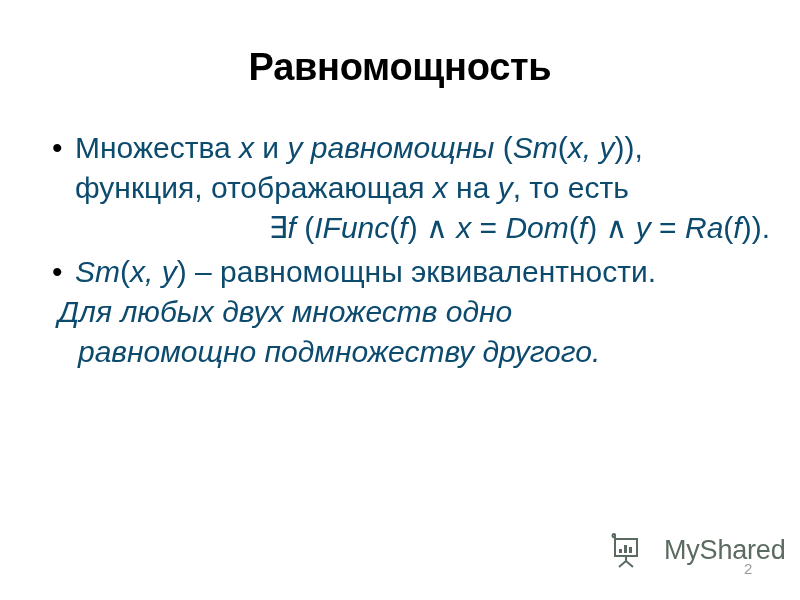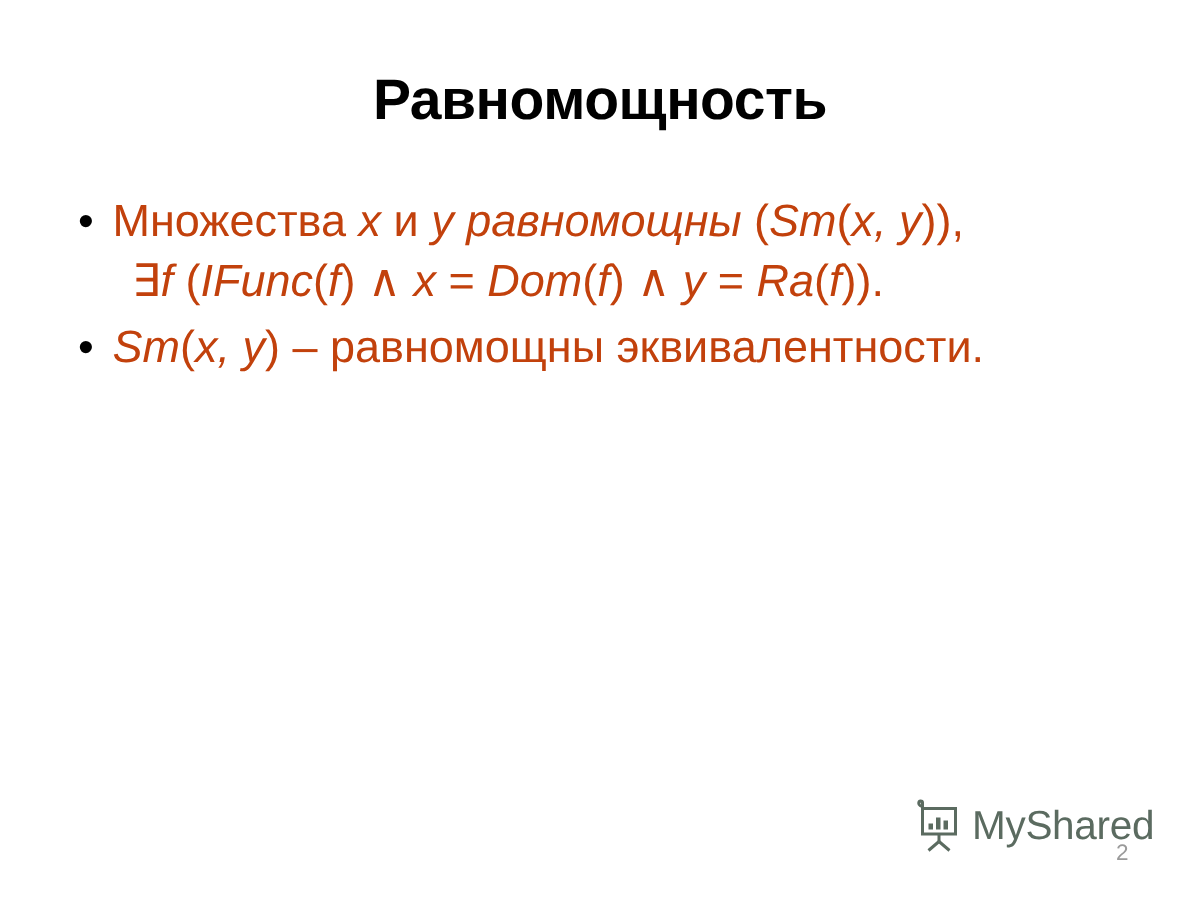--- a/index.html
+++ b/index.html
@@ -57,26 +57,27 @@
     position: absolute;
     left: 12px;
     top: 0;
     font-size: 30px;
     line-height: 40px;
   }
 
   .para-line {
     font-size: 30px;
     line-height: 40px;
-    color: #c2410c;
+    color: #0c4a6e;
   }
 
   .indent-formula {
     display: block;
     padding-left: 13px;
+    text-align: right;
   }
 
   .plain-para {
     padding-left: 18px;
   }
   .plain-para .line-2 {
     display: block;
     padding-left: 20px;
   }
 
@@ -88,21 +89,21 @@
     height: 4px;
   }
 
   
   .watermark {
     position: absolute;
     left: 606px;
     top: 530px;
     display: flex;
     align-items: center;
-    gap: 2px;
+    gap: 18px;
     color: #5b6b60;
   }
   .watermark-icon {
     width: 40px;
     height: 40px;
     display: block;
   }
   .watermark-text {
     font-size: 27px;
     line-height: 1;
@@ -128,31 +129,36 @@
   <div class="slide-title">Равномощность</div>
 
   <div class="body-block">
 
     <div class="bullet-item">
       <span class="bullet-dot">•</span>
 
       <div class="para-line"><span>Множества </span><i>x</i><span> и </span><i>y</i><span> </span><i>равномощны</i><span> (</span><i>Sm</i><span>(</span><i>x, y</i><span>)),</span></div>
 
 
+      <div class="para-line"><span>функция, отображающая </span><i>x</i><span> на </span><i>y</i><span>, то есть</span></div>
 
       <div class="para-line indent-formula"><i>∃f</i><span> (</span><i>IFunc</i><span>(</span><i>f</i><span>) ∧ </span><i>x</i><span> = </span><i>Dom</i><span>(</span><i>f</i><span>) ∧ </span><i>y</i><span> = </span><i>Ra</i><span>(</span><i>f</i><span>)).</span></div>
     </div>
 
     <div class="spacer-gap"></div>
 
     <div class="bullet-item">
       <span class="bullet-dot">•</span>
       <div class="para-line"><i>Sm</i><span>(</span><i>x, y</i><span>) – равномощны эквивалентности.</span></div>
     </div>
 
+    <div class="plain-para">
+      <span class="para-line it">Для любых двух множеств одно</span>
+      <span class="para-line it line-2">равномощно подмножеству другого.</span>
+    </div>
 
   </div>
 
   <div class="watermark">
     <span>
       <svg class="watermark-icon" viewBox="0 0 40 40" aria-hidden="true">
         <g fill="none" stroke="#5b6b60" stroke-width="2">
           <rect x="9" y="9" width="22" height="17"></rect>
           <path d="M9 9 L9 5 C9 3.5 6.5 3.5 6.5 5.5 C6.5 7 8 7.5 9 7.5"></path>
           <path d="M20 26 L20 31"></path>

